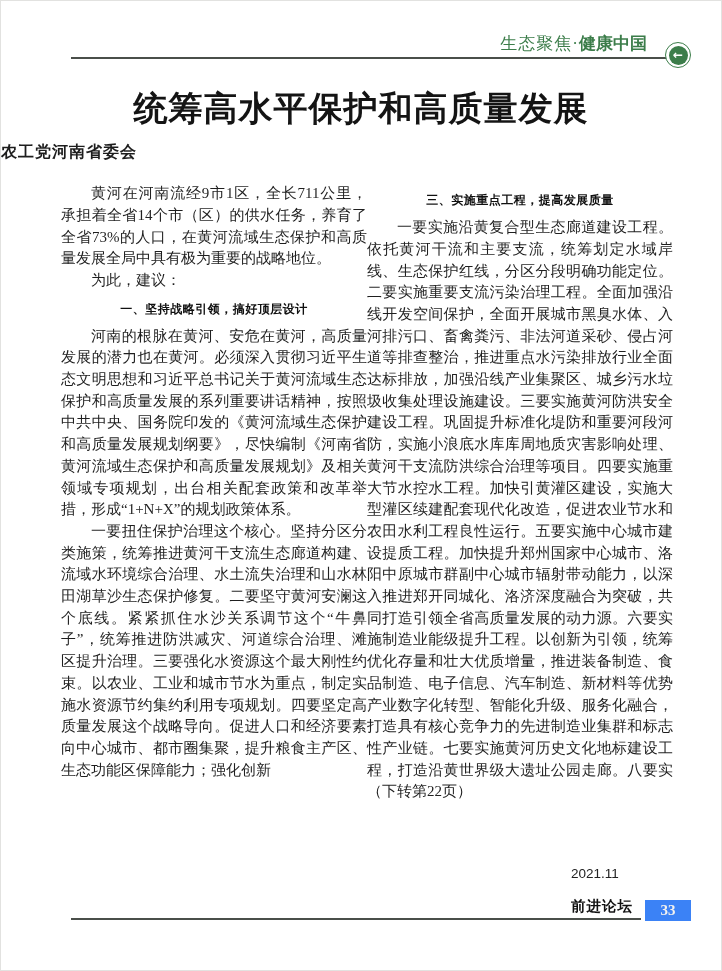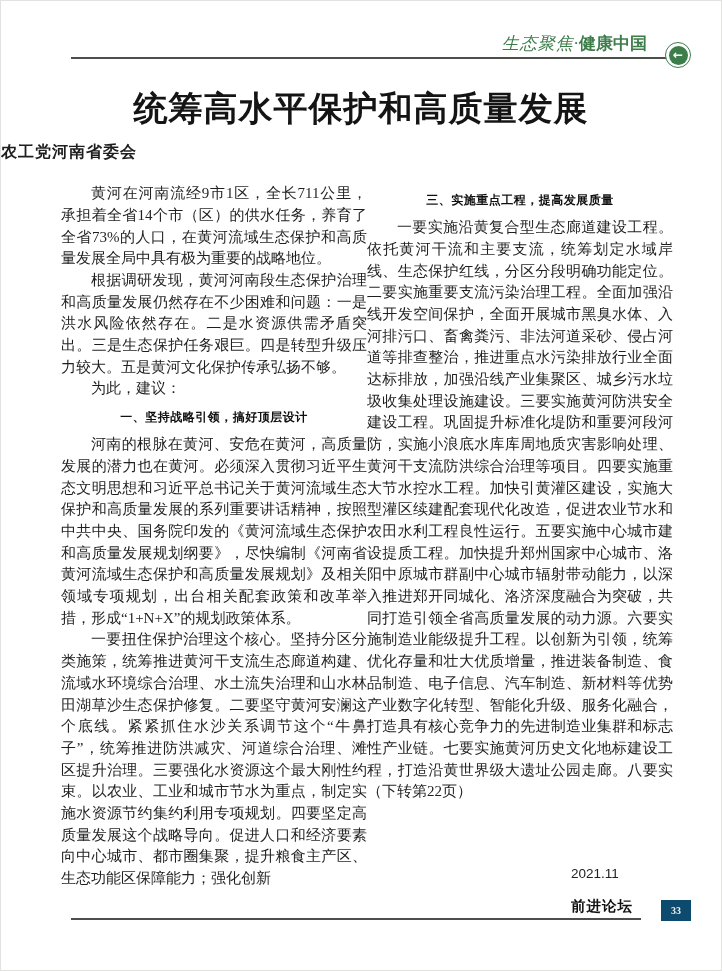--- a/index.html
+++ b/index.html
@@ -14,21 +14,21 @@
     color:#222222;
   }
 
   
   .header { position:absolute; top:0; left:70px; right:28px; height:64px; }
   .header-rule { position:absolute; left:0; right:26px; bottom:6px; height:2px; background:#4a4f4a; }
   .header-label {
     position:absolute; right:46px; bottom:10px;
     white-space:nowrap; color:#3c7d4a; font-size:17px; letter-spacing:1px;
   }
-  .header-label .section-part { font-style:italic; font-weight:400; }
+  .header-label .section-part { font-weight:400; }
   .header-label .program-part {
     font-style:normal; font-weight:700;
     font-family:"Liberation Sans","DejaVu Sans",sans-serif; letter-spacing:0;text-align:center;
   }
   .header-icon {
     position:absolute; right:2px; bottom:-3px;
     width:26px; height:26px; box-sizing:border-box;
     border:1.5px solid #3c7d4a; border-radius:50%;
     background:#ffffff; display:flex; align-items:center; justify-content:center;
   }
@@ -73,23 +73,23 @@
   .footer-meta {
     position:absolute; right:58px; bottom:4px;
     display:flex; gap:16px; align-items:baseline; white-space:nowrap;
     font-family:"Liberation Sans","DejaVu Sans",sans-serif;
     flex-direction:column;
   }
   .footer-date { font-size:13.5px; color:#222222; }
   .footer-journal { font-size:14.5px; font-weight:700; color:#101010; letter-spacing:1px; }
   .page-badge {
     position:absolute; right:0; bottom:-1px;
-    width:30px; height:21px; background:#0c4a6e; color:#f4f2ef;
+    width:46px; height:21px; background:#3b82f6; color:#f4f2ef;
     display:flex; align-items:center; justify-content:center;
-    font-size:10px; font-weight:700;
+    font-size:15px; font-weight:700;
     font-family:"Liberation Serif","DejaVu Serif",serif;
   }
 </style>
 </head>
 <body>
 
 <div class="page">
 
   <div class="header">
     <div class="header-rule"></div>
@@ -100,21 +100,20 @@
       <div class="header-icon-core">←</div>
     </div>
   </div>
 
   <h1 class="page-title">统筹高水平保护和高质量发展</h1>
   <div class="article-author">农工党河南省委会</div>
 
   <div class="columns">
     <div class="col">
       <p class="body-p">黄河在河南流经9市1区，全长711公里，承担着全省14个市（区）的供水任务，养育了全省73%的人口，在黄河流域生态保护和高质量发展全局中具有极为重要的战略地位。</p>
-      <p class="body-p">根据调研发现，黄河河南段生态保护治理和高质量发展仍然存在不少困难和问题：一是洪水风险依然存在。二是水资源供需矛盾突出。三是生态保护任务艰巨。四是转型升级压力较大。五是黄河文化保护传承弘扬不够。</p>
       <p class="body-p">为此，建议：</p>
       <h3 class="col-heading">一、坚持战略引领，搞好顶层设计</h3>
       <p class="body-p">河南的根脉在黄河、安危在黄河，高质量发展的潜力也在黄河。必须深入贯彻习近平生态文明思想和习近平总书记关于黄河流域生态保护和高质量发展的系列重要讲话精神，按照中共中央、国务院印发的《黄河流域生态保护和高质量发展规划纲要》，尽快编制《河南省黄河流域生态保护和高质量发展规划》及相关领域专项规划，出台相关配套政策和改革举措，形成“1+N+X”的规划政策体系。</p>
       <p class="body-p">一要扭住保护治理这个核心。坚持分区分类施策，统筹推进黄河干支流生态廊道构建、流域水环境综合治理、水土流失治理和山水林田湖草沙生态保护修复。二要坚守黄河安澜这个底线。紧紧抓住水沙关系调节这个“牛鼻子”，统筹推进防洪减灾、河道综合治理、滩区提升治理。三要强化水资源这个最大刚性约束。以农业、工业和城市节水为重点，制定实施水资源节约集约利用专项规划。四要坚定高质量发展这个战略导向。促进人口和经济要素向中心城市、都市圈集聚，提升粮食主产区、生态功能区保障能力；强化创新</p>
     </div>
     <div class="col">
       <h3 class="col-heading">三、实施重点工程，提高发展质量</h3>
       <p class="body-p">一要实施沿黄复合型生态廊道建设工程。依托黄河干流和主要支流，统筹划定水域岸线、生态保护红线，分区分段明确功能定位。二要实施重要支流污染治理工程。全面加强沿线开发空间保护，全面开展城市黑臭水体、入河排污口、畜禽粪污、非法河道采砂、侵占河道等排查整治，推进重点水污染排放行业全面达标排放，加强沿线产业集聚区、城乡污水垃圾收集处理设施建设。三要实施黄河防洪安全建设工程。巩固提升标准化堤防和重要河段河防，实施小浪底水库库周地质灾害影响处理、黄河干支流防洪综合治理等项目。四要实施重大节水控水工程。加快引黄灌区建设，实施大型灌区续建配套现代化改造，促进农业节水和农田水利工程良性运行。五要实施中心城市建设提质工程。加快提升郑州国家中心城市、洛阳中原城市群副中心城市辐射带动能力，以深入推进郑开同城化、洛济深度融合为突破，共同打造引领全省高质量发展的动力源。六要实施制造业能级提升工程。以创新为引领，统筹优化存量和壮大优质增量，推进装备制造、食品制造、电子信息、汽车制造、新材料等优势产业数字化转型、智能化升级、服务化融合，打造具有核心竞争力的先进制造业集群和标志性产业链。七要实施黄河历史文化地标建设工程，打造沿黄世界级大遗址公园走廊。八要实（下转第22页）</p>
     </div>
   </div>

